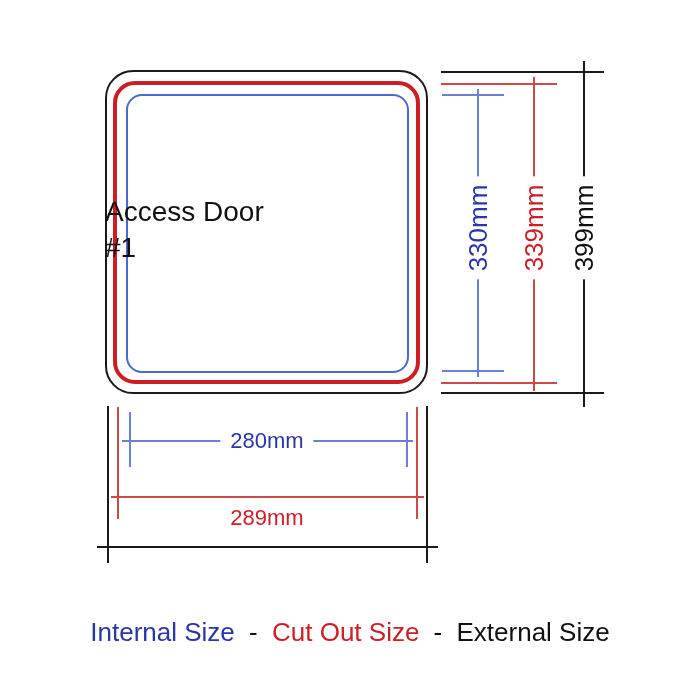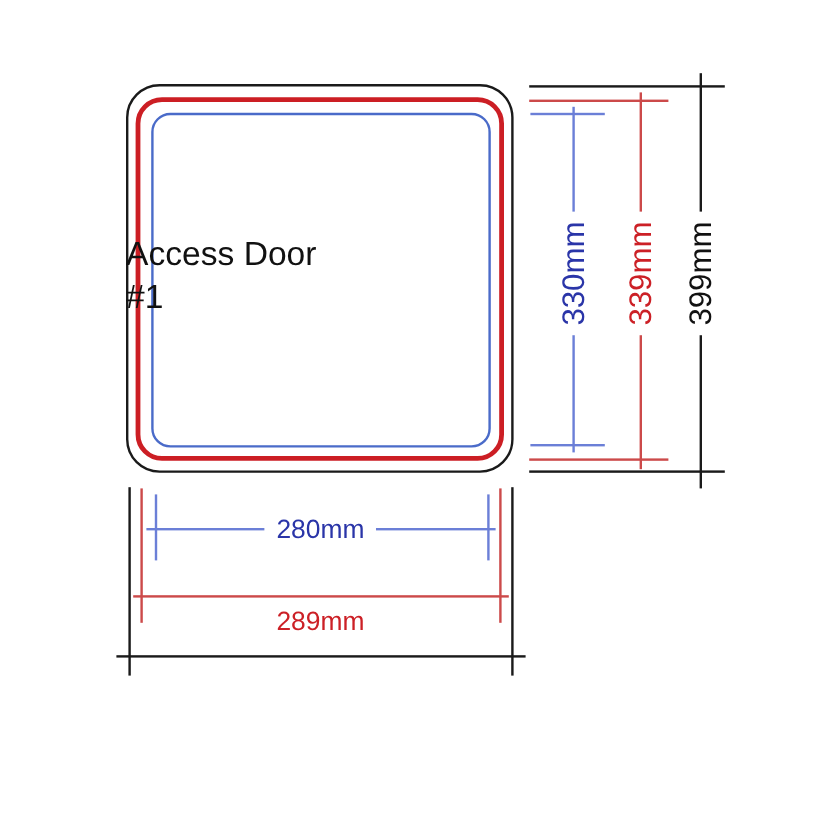--- a/index.html
+++ b/index.html
@@ -86,14 +86,21 @@
   <div class="line black-line" style="left:426px;top:406px;width:2px;height:157px;"></div>
 
   <div class="line blue-line" style="left:122px;top:440px;width:291px;height:2px;"></div>
   <div class="hlabel c-int" style="left:267px;top:441px;">280mm</div>
 
   <div class="line red-line" style="left:111px;top:496px;width:313px;height:2px;"></div>
   <div class="hlabel c-cut" style="left:267px;top:497px;margin-top:21px;">289mm</div>
 
   <div class="line black-line" style="left:97px;top:546px;width:341px;height:2px;"></div>
 
+  <div class="legend">
+    <span class="c-int">Internal Size</span>
+    <span class="sep">-</span>
+    <span class="c-cut">Cut Out Size</span>
+    <span class="sep">-</span>
+    <span class="c-ext">External Size</span>
+  </div>
 
 </div>
 
 </body></html>

